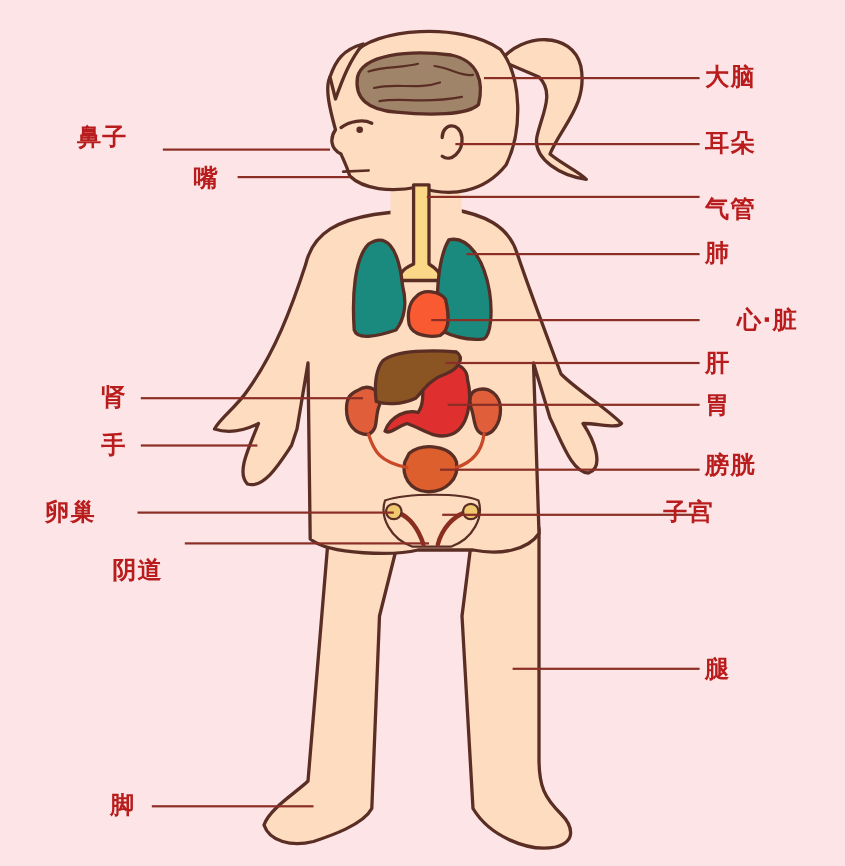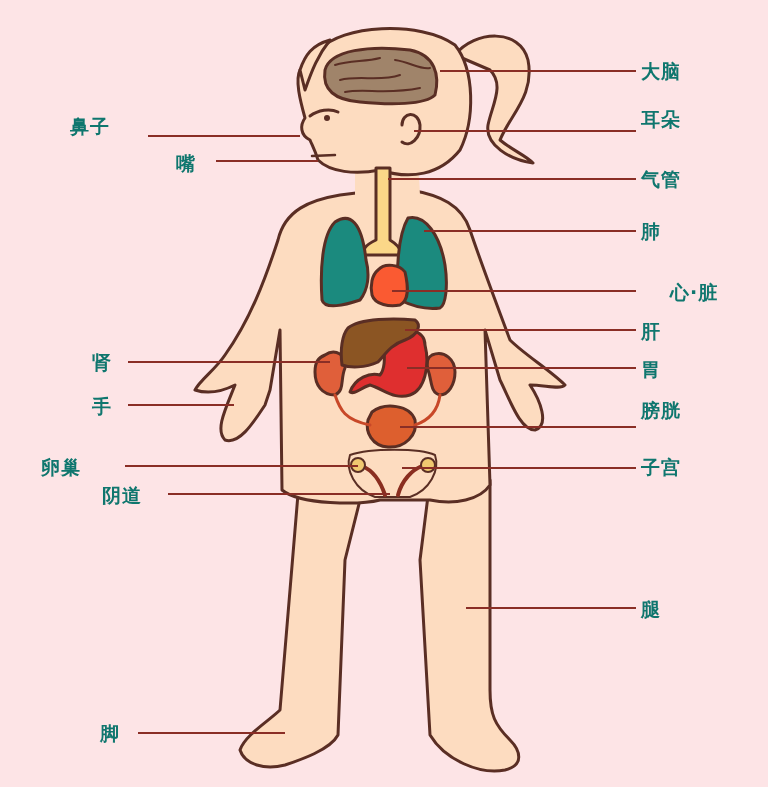--- a/index.html
+++ b/index.html
@@ -1,19 +1,19 @@
 <!DOCTYPE html>
 <html><head>
 <meta charset="utf-8">
 <style>
   html, body { margin:0; padding:0; }
   body { width:768px; height:787px; background:#fde4e6; position:relative; overflow:hidden;
          font-family:"DejaVu Sans", sans-serif; }
   #stage { position:absolute; left:0; top:0; width:768px; height:787px; }
-  .label { position:absolute; color:#0f766e; font-weight:bold; font-size:19px; line-height:30px;
+  .label { position:absolute; color:#b91c1c; font-weight:bold; font-size:22px; line-height:30px;
            white-space:nowrap; letter-spacing:1px; }
   .leader { position:absolute; height:2px; background:#8a2e26; }
 </style>
 </head>
 <body>
 
 <div id="stage">
   <svg width="768" height="787" viewBox="0 0 768 787" style="position:absolute;left:0;top:0">
     <g stroke="#5a2e24" stroke-width="3" stroke-linejoin="round" stroke-linecap="round">
 
@@ -71,49 +71,49 @@
       <circle cx="428" cy="465" r="7" fill="#f0c870" stroke-width="2"></circle>
     </g>
   </svg>
 
   <div>
     <div class="leader" style="left:440px;top:70px;width:196px"></div>
     <div class="label" style="left:641px;top:56px">大脑</div>
   </div>
   <div>
     <div class="leader" style="left:414px;top:130px;width:222px"></div>
-    <div class="label" style="left:641px;top:104px">耳朵</div>
+    <div class="label" style="left:641px;top:116px">耳朵</div>
   </div>
   <div>
     <div class="leader" style="left:388px;top:178px;width:248px"></div>
-    <div class="label" style="left:641px;top:164px">气管</div>
+    <div class="label" style="left:641px;top:176px">气管</div>
   </div>
   <div>
     <div class="leader" style="left:424px;top:230px;width:212px"></div>
     <div class="label" style="left:641px;top:216px">肺</div>
   </div>
   <div>
     <div class="leader" style="left:392px;top:290px;width:244px"></div>
     <div class="label" style="left:670px;top:277px">心·脏</div>
   </div>
   <div>
     <div class="leader" style="left:405px;top:329px;width:231px"></div>
     <div class="label" style="left:641px;top:316px">肝</div>
   </div>
   <div>
     <div class="leader" style="left:407px;top:367px;width:229px"></div>
     <div class="label" style="left:641px;top:354px">胃</div>
   </div>
   <div>
     <div class="leader" style="left:400px;top:426px;width:236px"></div>
-    <div class="label" style="left:641px;top:395px">膀胱</div>
+    <div class="label" style="left:641px;top:409px">膀胱</div>
   </div>
   <div>
     <div class="leader" style="left:402px;top:467px;width:234px"></div>
-    <div class="label" style="left:641px;top:452px">子宫</div>
+    <div class="label" style="left:603px;top:452px">子宫</div>
   </div>
   <div>
     <div class="leader" style="left:466px;top:607px;width:170px"></div>
     <div class="label" style="left:641px;top:594px">腿</div>
   </div>
 
   <div>
     <div class="label" style="left:70px;top:111px">鼻子</div>
     <div class="leader" style="left:148px;top:135px;width:152px"></div>
   </div>
@@ -127,20 +127,20 @@
   </div>
   <div>
     <div class="label" style="left:92px;top:391px">手</div>
     <div class="leader" style="left:128px;top:404px;width:106px"></div>
   </div>
   <div>
     <div class="label" style="left:41px;top:452px">卵巢</div>
     <div class="leader" style="left:125px;top:465px;width:233px"></div>
   </div>
   <div>
-    <div class="label" style="left:102px;top:480px">阴道</div>
+    <div class="label" style="left:102px;top:504px">阴道</div>
     <div class="leader" style="left:168px;top:493px;width:222px"></div>
   </div>
   <div>
     <div class="label" style="left:100px;top:718px">脚</div>
     <div class="leader" style="left:138px;top:732px;width:147px"></div>
   </div>
 </div>
 
 </body></html>

